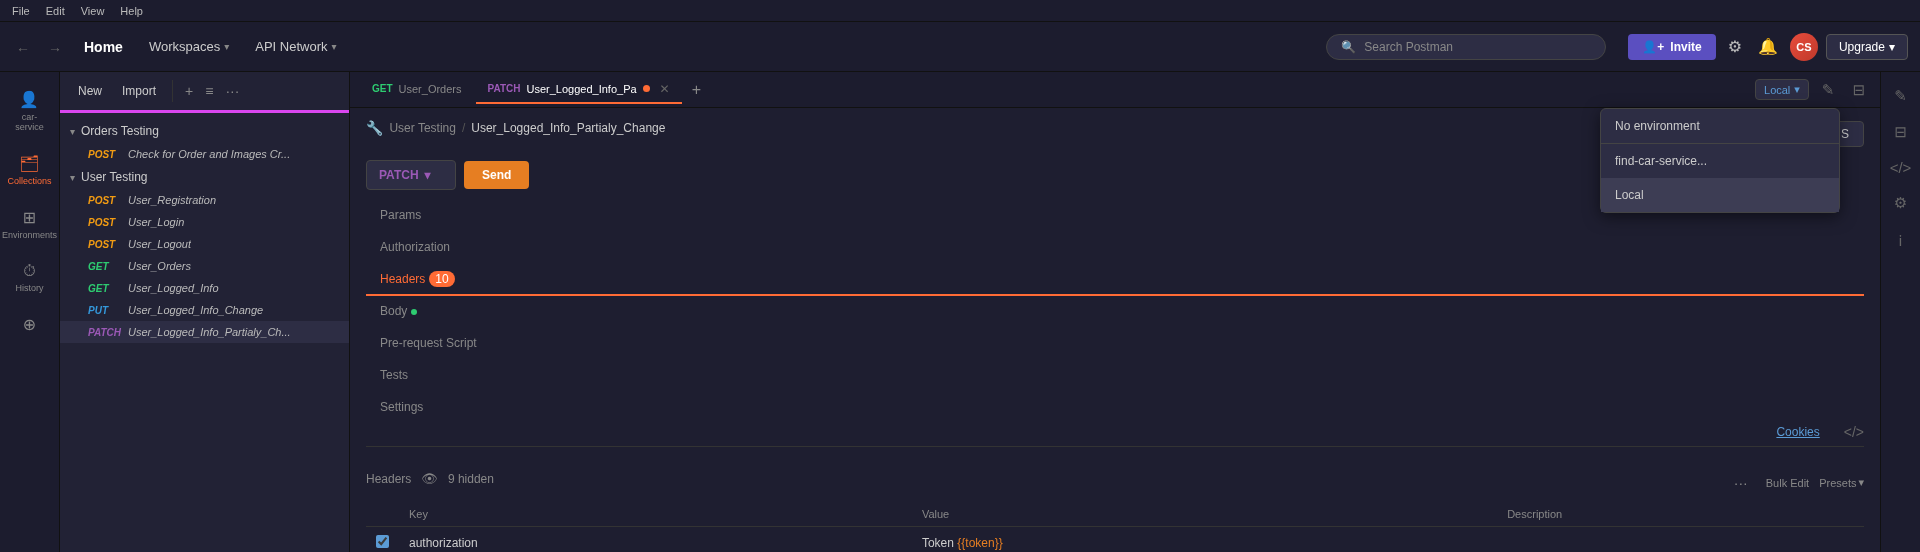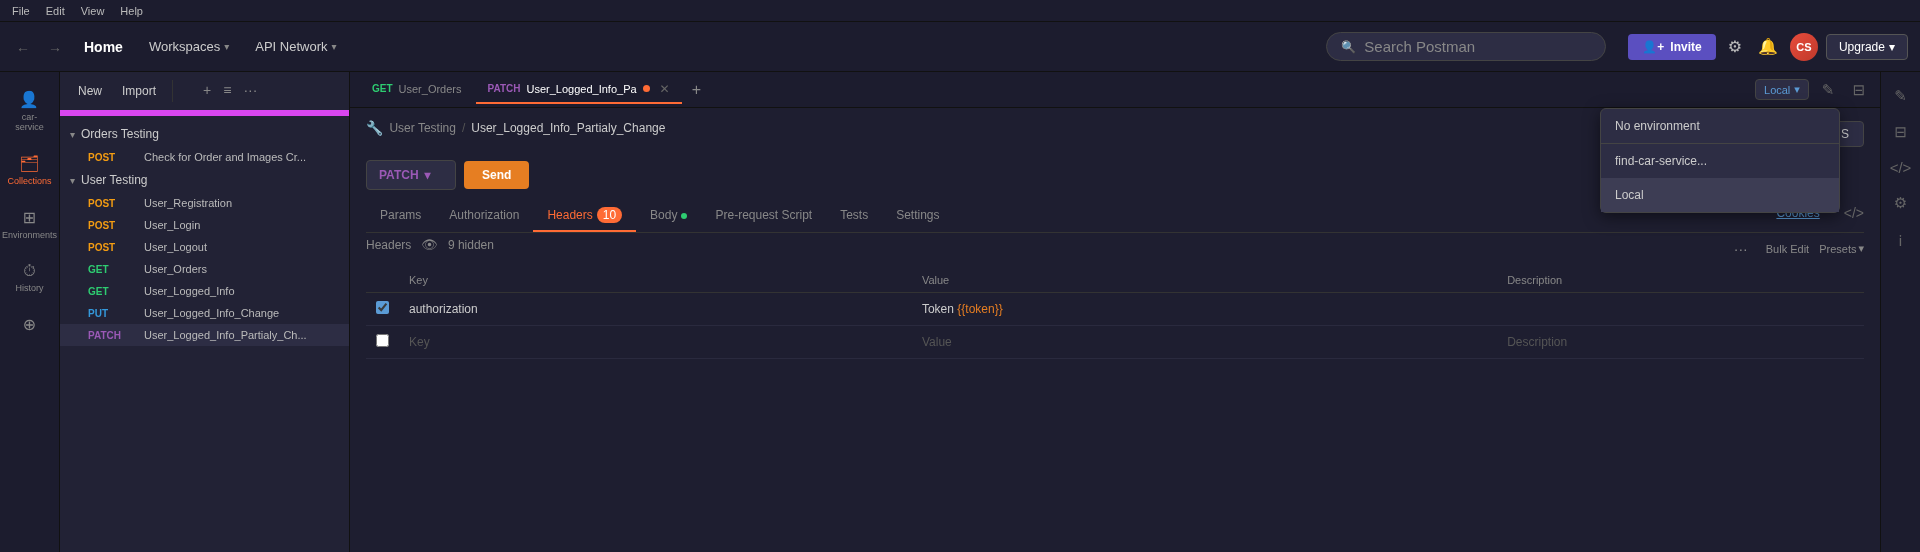--- a/index.html
+++ b/index.html
@@ -9,50 +9,50 @@
     #menubar { background: #1c1c2e; display: flex; align-items: center; padding: 0 12px; height: 22px; gap: 16px; border-bottom: 1px solid #111; }
     #menubar span { font-size: 11px; color: #bbb; cursor: pointer; }
 
     
     #topbar { background: #1c1c2e; display: flex; align-items: center; height: 50px; padding: 0 12px; gap: 10px; border-bottom: 1px solid #111; }
     .nav-arrow { color: #666; font-size: 14px; cursor: pointer; padding: 4px; }
     .home-btn { color: #fff; font-weight: 600; font-size: 14px; padding: 4px 8px; cursor: pointer; }
     .dropdown-btn { display: flex; align-items: center; gap: 4px; color: #ccc; font-size: 13px; padding: 4px 8px; cursor: pointer; border-radius: 4px; }
     .dropdown-btn .chevron { font-size: 10px; color: #888; }
     .search-bar { margin-left: auto; display: flex; align-items: center; background: #2d2d44; border: 1px solid #444; border-radius: 20px; padding: 5px 14px; gap: 8px; width: 280px; cursor: text; }
-    .search-bar input { background: transparent; border: none; outline: none; color: #5eead4; font-size: 15px; width: 100%; }
+    .search-bar input { background: transparent; border: none; outline: none; color: #5eead4; font-size: 12px; width: 100%; }
     .search-bar input::placeholder { color: #888; }
     .search-icon { color: #888; font-size: 12px; }
     .topbar-right { display: flex; align-items: center; gap: 8px; margin-left: 12px; }
     .invite-btn { background: #5b4fc0; color: #fff; border: none; border-radius: 4px; padding: 6px 14px; font-size: 12px; font-weight: 600; cursor: pointer; display: flex; align-items: center; gap: 6px; }
     .icon-btn { color: #bbb; font-size: 16px; cursor: pointer; padding: 4px; }
     .avatar { width: 28px; height: 28px; border-radius: 50%; background: linear-gradient(135deg, #e74c3c, #c0392b); display: flex; align-items: center; justify-content: center; color: #fff; font-size: 11px; font-weight: 700; cursor: pointer; }
     .upgrade-btn { background: #2d2d44; border: 1px solid #555; color: #fff; border-radius: 4px; padding: 5px 12px; font-size: 12px; cursor: pointer; display: flex; align-items: center; gap: 4px; }
 
     
     #main { display: flex; height: calc(552px - 22px - 50px); }
 
     
     #icon-sidebar { width: 60px; background: #1c1c2e; border-right: 1px solid #111; display: flex; flex-direction: column; align-items: center; padding-top: 10px; gap: 6px; }
     .side-icon-item { display: flex; flex-direction: column; align-items: center; gap: 3px; padding: 8px 6px; cursor: pointer; border-radius: 6px; color: #888; font-size: 9px; text-align: center; width: 52px; }
     .side-icon-item.active { color: #ff6b35; }
     .side-icon-item .icon { font-size: 16px; }
 
     
     #collections-sidebar { width: 290px; background: #222235; border-right: 1px solid #111; display: flex; flex-direction: column; overflow: hidden; }
-    #sidebar-header { display: flex; align-items: flex-start; padding: 8px 10px; gap: 20px; border-bottom: 6px solid #d946ef; }
+    #sidebar-header { display: flex; align-items: center; padding: 8px 10px; gap: 2px; border-bottom: 3px solid #d946ef; }
     .sidebar-actions { display: flex; gap: 4px; }
     .sidebar-action-btn { color: #888; font-size: 14px; cursor: pointer; padding: 2px 4px; border-radius: 3px; }
 
     #collections-list { flex: 1; overflow-y: auto; padding: 6px 0; }
     .collection-group { }
     .collection-header { display: flex; align-items: center; padding: 5px 10px; gap: 6px; cursor: pointer; color: #ccc; }
     .collection-header .caret { font-size: 10px; color: #888; }
     .collection-header .name { font-size: 12px; font-weight: 500; }
-    .request-item { display: flex; align-items: center; padding: 5px 10px 5px 28px; gap: 22px; cursor: pointer; color: #ccc; }
+    .request-item { display: flex; align-items: center; padding: 5px 10px 5px 28px; gap: 6px; cursor: pointer; color: #ccc; font-style: italic; }
     .request-item.active { background: #2d2d44; }
     .method-badge { font-size: 10px; font-weight: 700; width: 34px; text-align: left; flex-shrink: 0; }
     .method-badge.POST { color: #f39c12; }
     .method-badge.GET { color: #2ecc71; }
     .method-badge.PUT { color: #3498db; }
     .method-badge.PATCH { color: #9b59b6; }
     .request-name { font-size: 11px; color: #bbb; white-space: nowrap; overflow: hidden; text-overflow: ellipsis; }
 
     
     #content { flex: 1; background: #1e1e30; display: flex; flex-direction: column; overflow: hidden; position: relative; }
@@ -76,21 +76,21 @@
     #breadcrumb .sep { color: #555; }
     #breadcrumb .current { color: #ccc; font-weight: 500; }
     #breadcrumb .parent { color: #888; cursor: pointer; }
     .breadcrumb-icon { color: #e67e22; font-size: 14px; }
     .save-btn { background: #2d2d44; border: 1px solid #444; color: #ccc; border-radius: 4px; padding: 5px 14px; font-size: 12px; cursor: pointer; margin-left: auto; display: flex; align-items: center; gap: 6px; }
 
     #url-bar { display: flex; align-items: center; gap: 8px; margin-bottom: 10px; }
     .method-selector { background: #2d2d44; border: 1px solid #444; border-radius: 4px; color: #9b59b6; font-size: 12px; font-weight: 700; padding: 7px 12px; cursor: pointer; display: flex; align-items: center; gap: 6px; min-width: 90px; }
     .url-input { flex: 1; background: #2d2d44; border: 1px solid #444; border-radius: 4px; color: #ccc; font-size: 12px; padding: 7px 12px; outline: none; }
 
-    #request-tabs { display: flex; gap: 0; border-bottom: 1px solid #333; margin-bottom: 4px; }
+    #request-tabs { display: flex; gap: 0; border-bottom: 1px solid #333; margin-bottom: 24px; flex-direction: column; }
     .req-tab { padding: 8px 14px; font-size: 12px; color: #888; cursor: pointer; border-bottom: 2px solid transparent; }
     .req-tab.active { color: #ff6b35; border-bottom: 2px solid #ff6b35; }
     .req-tab .badge { background: #ff6b35; color: #fff; border-radius: 8px; padding: 1px 6px; font-size: 12px; margin-left: 4px; }
     .req-tab .dot { width: 6px; height: 6px; border-radius: 50%; background: #2ecc71; display: inline-block; margin-left: 4px; }
 
     #headers-section { display: flex; flex-direction: column; }
     .headers-top { display: flex; align-items: center; gap: 10px; margin-bottom: 8px; color: #888; font-size: 12px; }
     .headers-top .eye-icon { font-size: 13px; }
     .headers-table { width: 100%; border-collapse: collapse; }
     .headers-table th { text-align: left; color: #888; font-size: 11px; font-weight: 500; padding: 6px 10px; border-bottom: 1px solid #333; }

